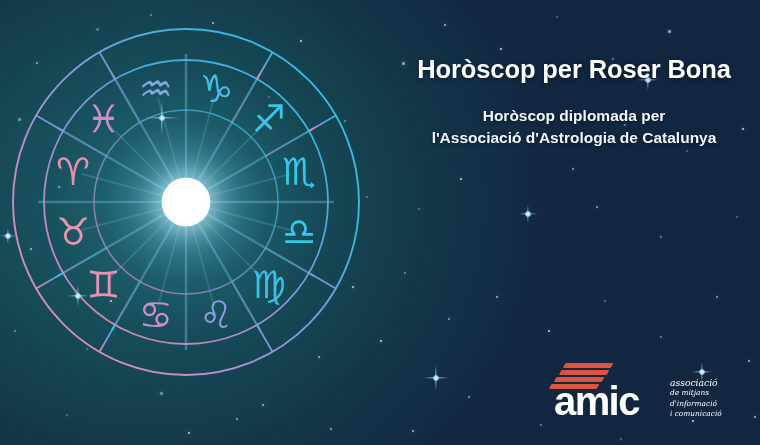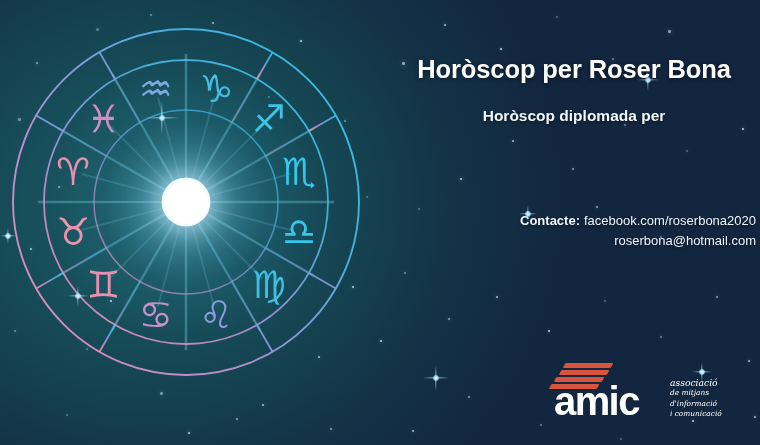--- a/index.html
+++ b/index.html
@@ -285,29 +285,24 @@
         <span style="position: absolute; left: 50%; top: 50%; transform: translate(-50%, -50%); width: 16px; height: 1.3px; background: linear-gradient(90deg, rgba(150, 220, 255, 0) 0%, rgb(207, 238, 255) 50%, rgba(150, 220, 255, 0) 100%);"></span>
         <span style="position: absolute; left: 50%; top: 50%; transform: translate(-50%, -50%); height: 16px; width: 1.3px; background: linear-gradient(rgba(150, 220, 255, 0) 0%, rgb(207, 238, 255) 50%, rgba(150, 220, 255, 0) 100%);"></span>
         <i></i>
       </div>
     </div>
 
   <div id="title">Horòscop per Roser Bona</div>
 
   <div id="subtitle">
     <div>Horòscop diplomada per</div>
+    <div>l'Associació d'Astrologia de Catalunya</div>
   </div>
 
   <div id="contact">
-    <div>
-      <span class="lbl">Contacte:</span><span>facebook.com/roserbona2020</span>
-    </div>
-    <div>
-      <span>roserbona@hotmail.com</span>
-    </div>
   </div>
 
   <div id="amic">
     <div id="amic-stripes">
         <div class="stripe" style="left: 14px; top: 1px; width: 48px; background: rgb(217, 84, 63);"></div>
         <div class="stripe" style="left: 10px; top: 8px; width: 48px; background: rgb(217, 84, 63);"></div>
         <div class="stripe" style="left: 5px; top: 15px; width: 48px; background: rgb(217, 84, 63);"></div>
         <div class="stripe" style="left: 0px; top: 22px; width: 48px; background: rgb(217, 84, 63);"></div>
       </div>
     <div id="amic-word">amic</div>

